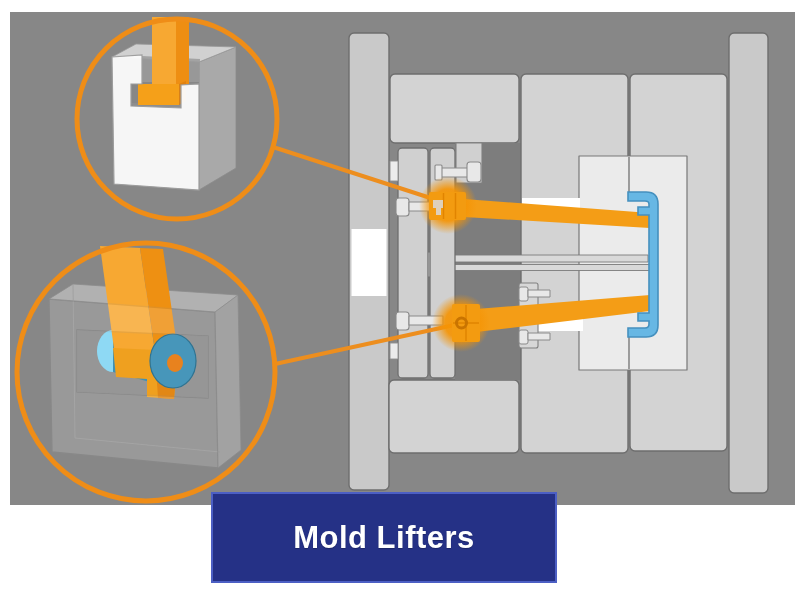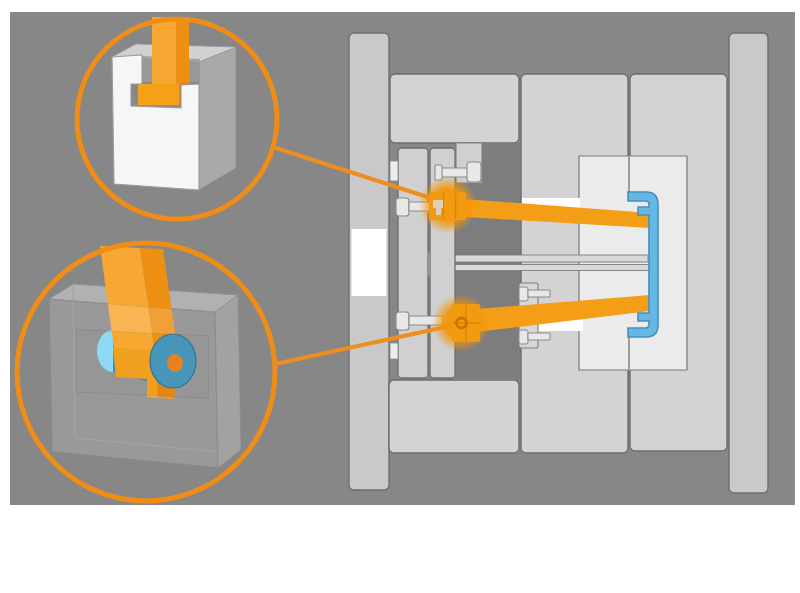--- a/index.html
+++ b/index.html
@@ -137,14 +137,17 @@
     <path d="M155,352 L178,351 L174,399 L158,398 Z" fill="#E08414" opacity="0.9"></path>
     <ellipse cx="173" cy="361" rx="23" ry="27" fill="#4796BA" stroke="#2E7392" stroke-width="1.2"></ellipse>
     <ellipse cx="175" cy="363" rx="8" ry="9" fill="#E8821E"></ellipse>
     <path d="M49,299 L215,312 L218,468 L52,452 Z M77,330 L208,336 L208,398 L77,392 Z" fill="#FFFFFF" opacity="0.15" fill-rule="evenodd" stroke="#8F8F8F" stroke-width="1.3"></path>
   </g>
 
   <circle cx="177" cy="119" r="100" fill="none" stroke="#EF8D17" stroke-width="5"></circle>
   <circle cx="146" cy="372" r="129" fill="none" stroke="#EF8D17" stroke-width="5"></circle>
 </svg>
 
+<div id="banner">
+  <span class="label">Mold Lifters</span>
+</div>
 
 </div>
 
 </body></html>

